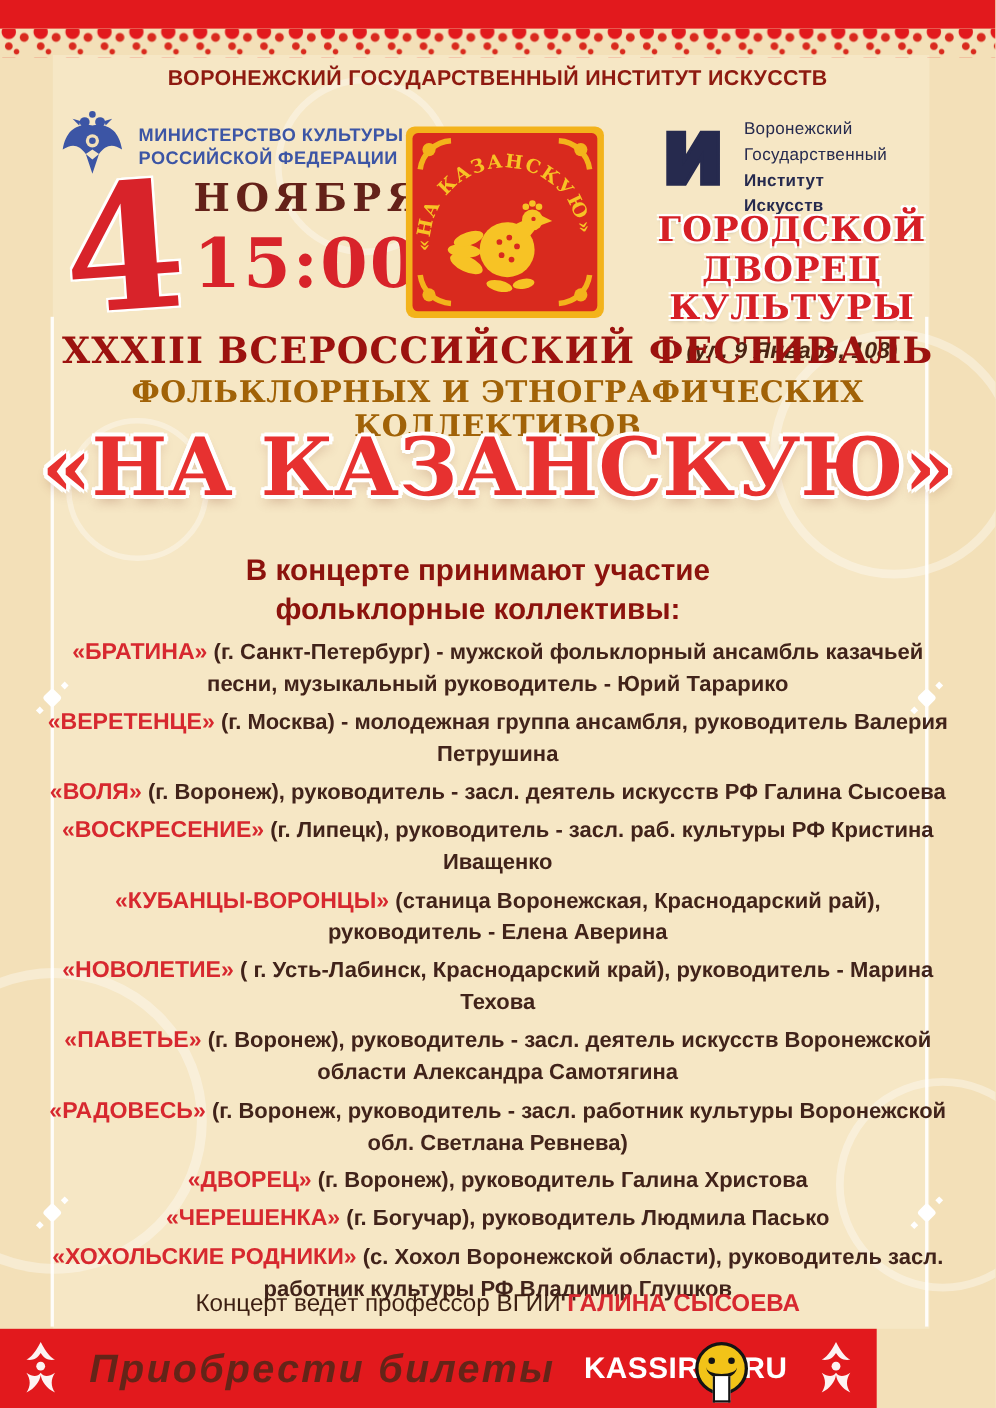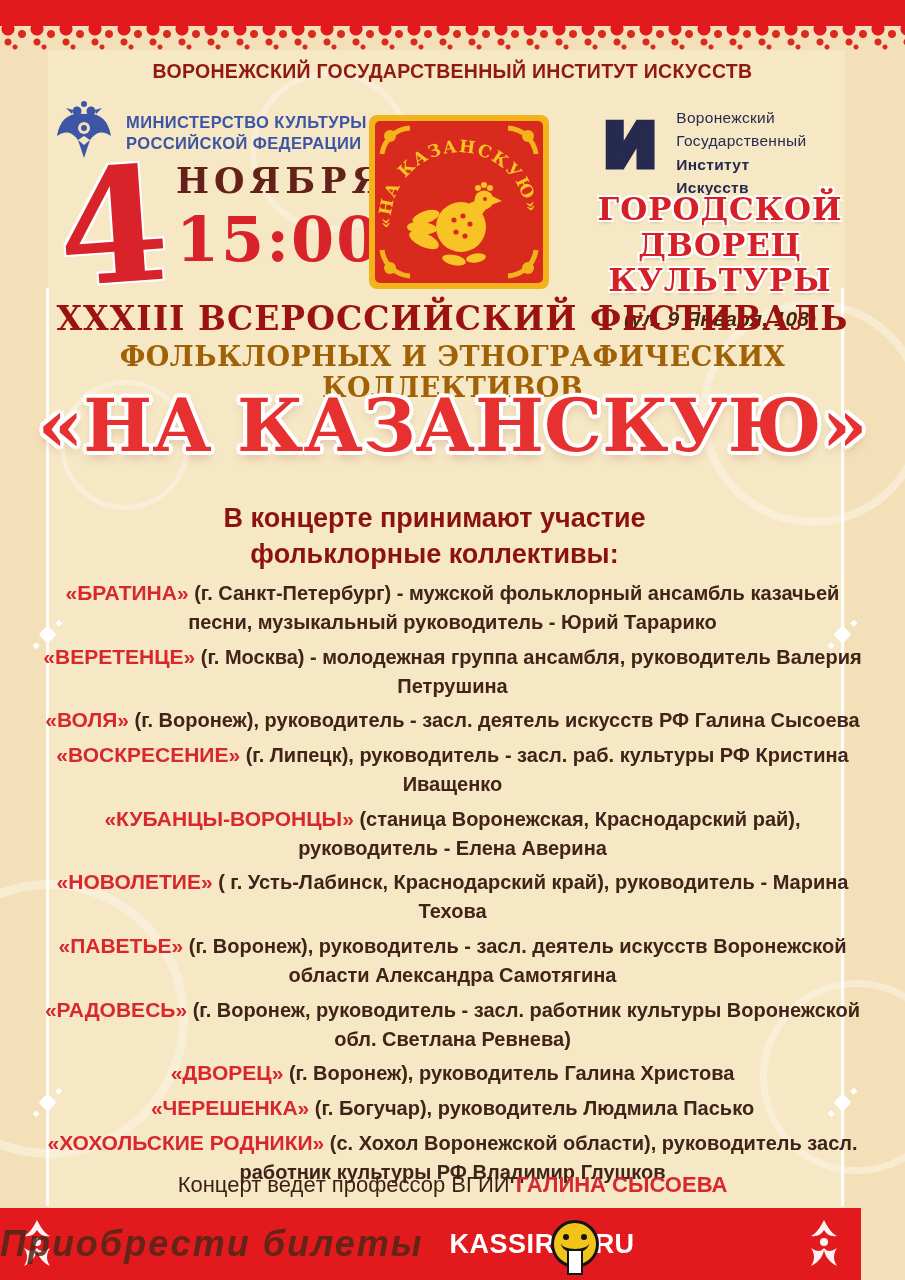--- a/index.html
+++ b/index.html
@@ -91,22 +91,22 @@
   .intro{position:absolute;top:500px;left:0;width:869px;text-align:center;
     color:#8c130d;font-weight:bold;font-size:27px;line-height:1.35;}
   
   .list{position:absolute;top:578px;left:32px;width:841px;text-align:center;}
   .item{margin-bottom:5px;font-size:20px;font-weight:bold;line-height:1.43;color:#41231a;}
   .item .name{color:#d7282f;font-size:21px;}
   
   .host{position:absolute;top:1172px;left:0;width:905px;text-align:center;font-size:22px;color:#3c1f12;}
   .host .hname{color:#d7282f;font-weight:bold;}
   
-  .footer{position:absolute;left:0;top:1208px;width:861px;height:72px;background:#e2191d;
-    display:flex;align-items:center;gap:26px;}
+  .footer{position:absolute;left:0;top:1208px;width:797px;height:72px;background:#e2191d;
+    display:flex;align-items:center;justify-content:center;gap:26px;}
   .cta{font-style:italic;font-size:36px;color:#4f2718;letter-spacing:2px;font-weight:bold;opacity:.85;cursor:pointer;}
   .kassir{display:flex;align-items:center;cursor:pointer;position:relative;}
   .kassir .ktext{color:#fff;font-weight:bold;font-size:27px;letter-spacing:.5px;font-family:"Liberation Sans",sans-serif;}
   .smiley{width:42px;height:42px;border-radius:50%;background:#f2c318;border:3px solid #141414;
     position:relative;margin:0 -4px;z-index:2;}
   .smiley .eye{position:absolute;top:11px;width:6px;height:6px;background:#141414;border-radius:50%;}
   .smiley .eye.l{left:9px;} .smiley .eye.r{right:9px;}
   .smiley .mouth{position:absolute;left:7px;right:7px;top:10px;height:16px;
     border-bottom:4px solid #141414;border-radius:50%;}
   .smiley .ticket{position:absolute;left:13px;top:28px;width:12px;height:22px;background:#fff;

